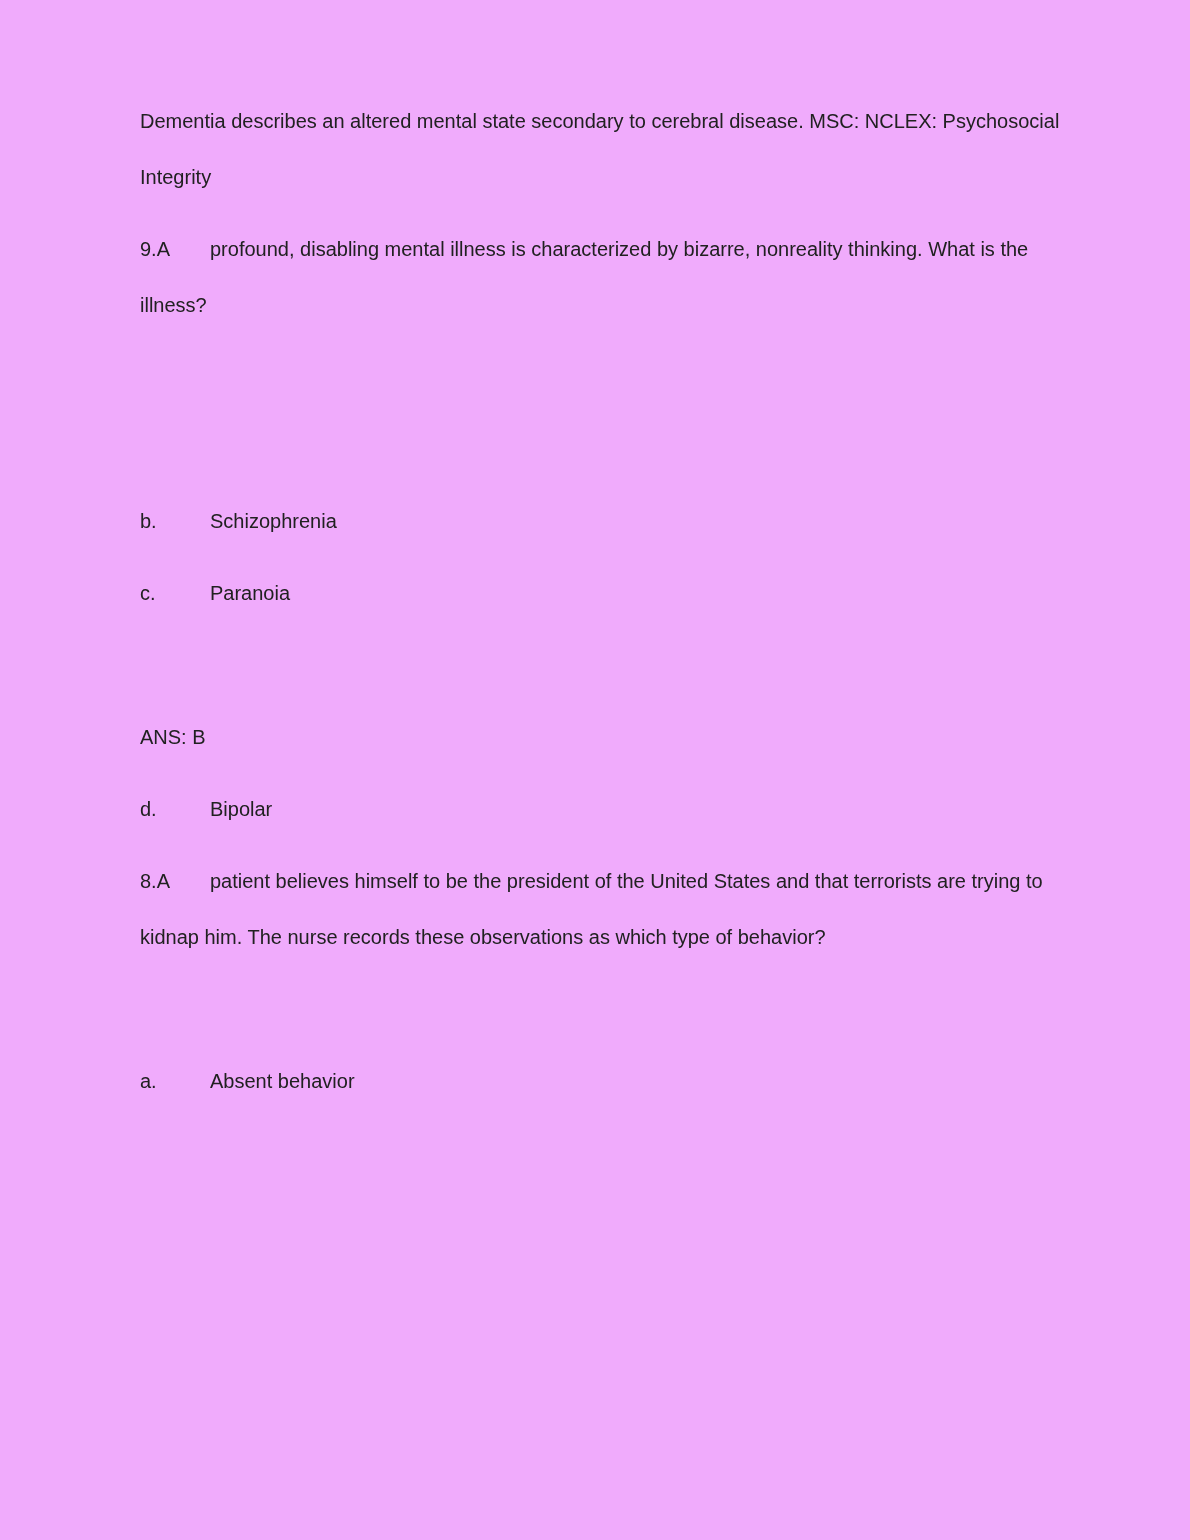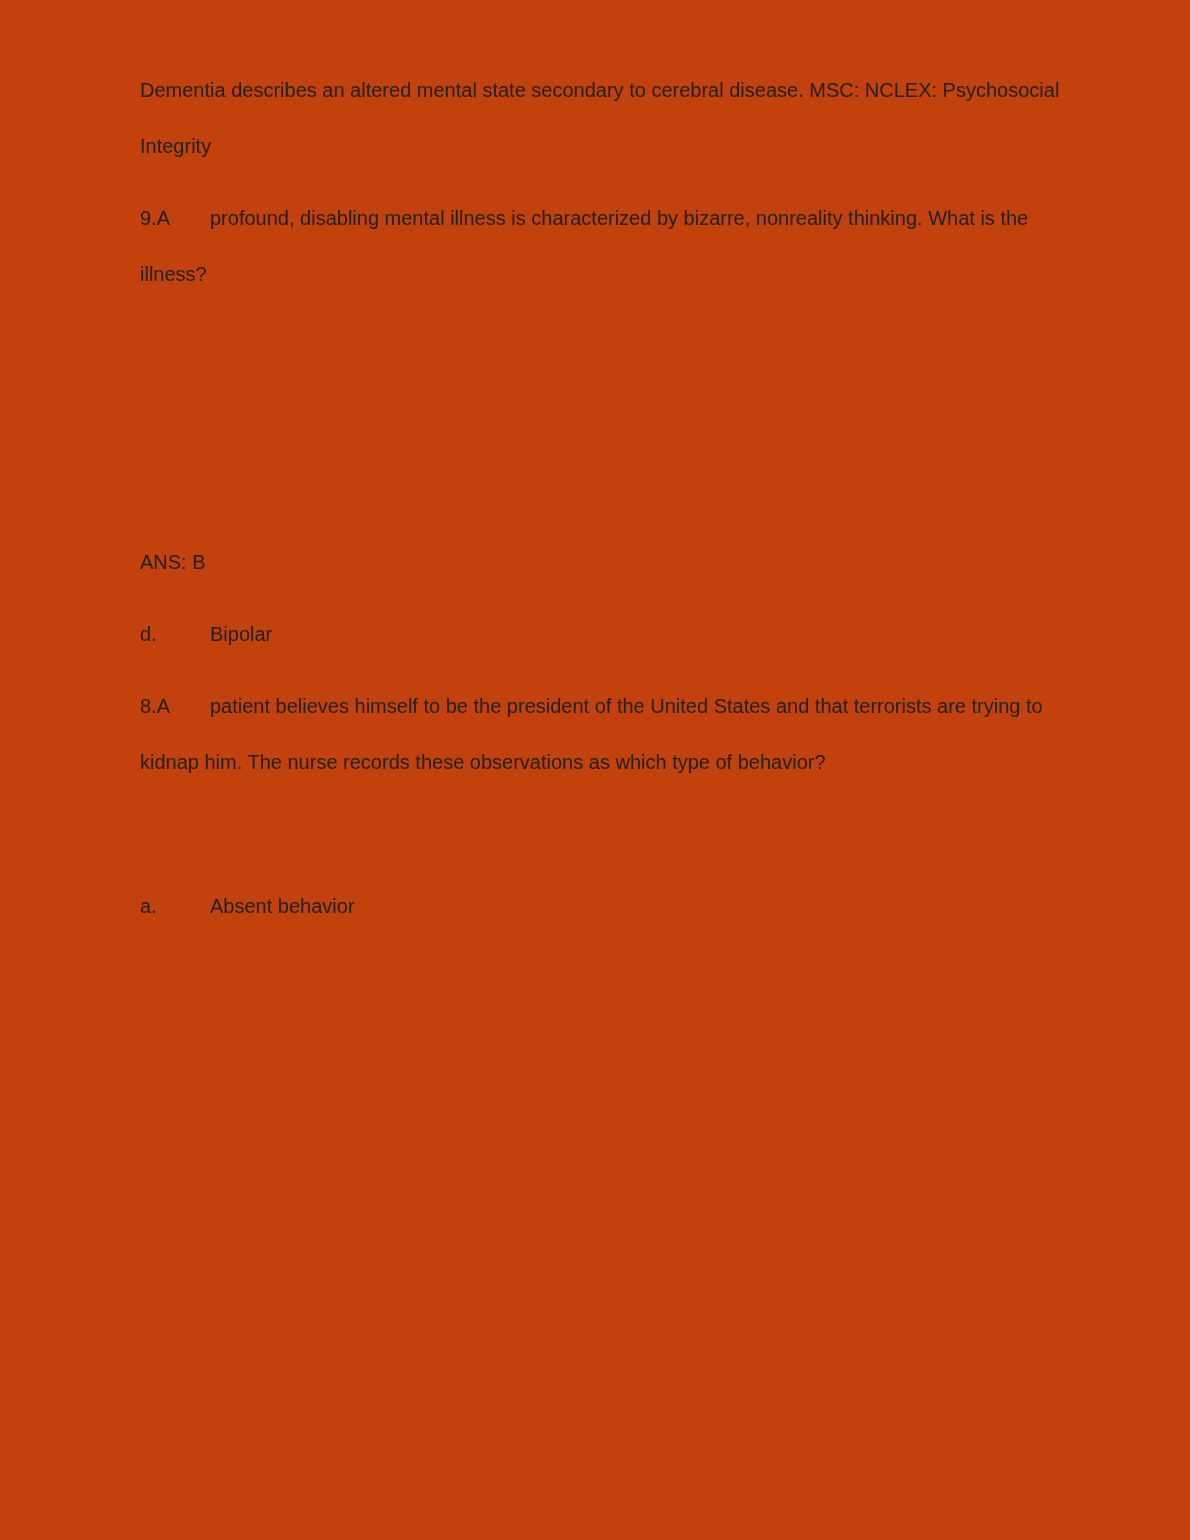--- a/index.html
+++ b/index.html
@@ -9,22 +9,22 @@
   }
   body {
     width: 1190px;
     height: 1540px;
     overflow: hidden;
   }
   .page {
     box-sizing: border-box;
     width: 1190px;
     min-height: 1540px;
-    background: #c2410c;
-    padding: 62px 128px 40px 140px;
+    background: #f0abfc;
+    padding: 93px 128px 40px 140px;
     font-family: "Liberation Sans", sans-serif;
     font-size: 20px;
     line-height: 56px;
     color: #212121;
   }
   .para {
     margin: 0 0 16px 0;
     padding: 0;
   }
   .tab-label {
@@ -42,21 +42,23 @@
 
   <p class="para"><span>Dementia describes an altered mental state secondary to cerebral disease. MSC: NCLEX: Psychosocial Integrity</span></p>
 
   <p class="para"><span class="tab-label">9.A</span><span>profound, disabling mental illness is characterized by bizarre, nonreality thinking. What is the illness?</span></p>
 
   <div class="spacer"></div>
 
 
   <div class="spacer"></div>
 
+  <p class="para"><span class="tab-label">b.</span><span>Schizophrenia</span></p>
 
+  <p class="para"><span class="tab-label">c.</span><span>Paranoia</span></p>
 
   <div class="spacer"></div>
 
   <p class="para"><span>ANS: B</span></p>
 
   <p class="para"><span class="tab-label">d.</span><span>Bipolar</span></p>
 
 
   <p class="para"><span class="tab-label">8.A</span><span>patient believes himself to be the president of the United States and that terrorists are trying to kidnap him. The nurse records these observations as which type of behavior?</span></p>
 

